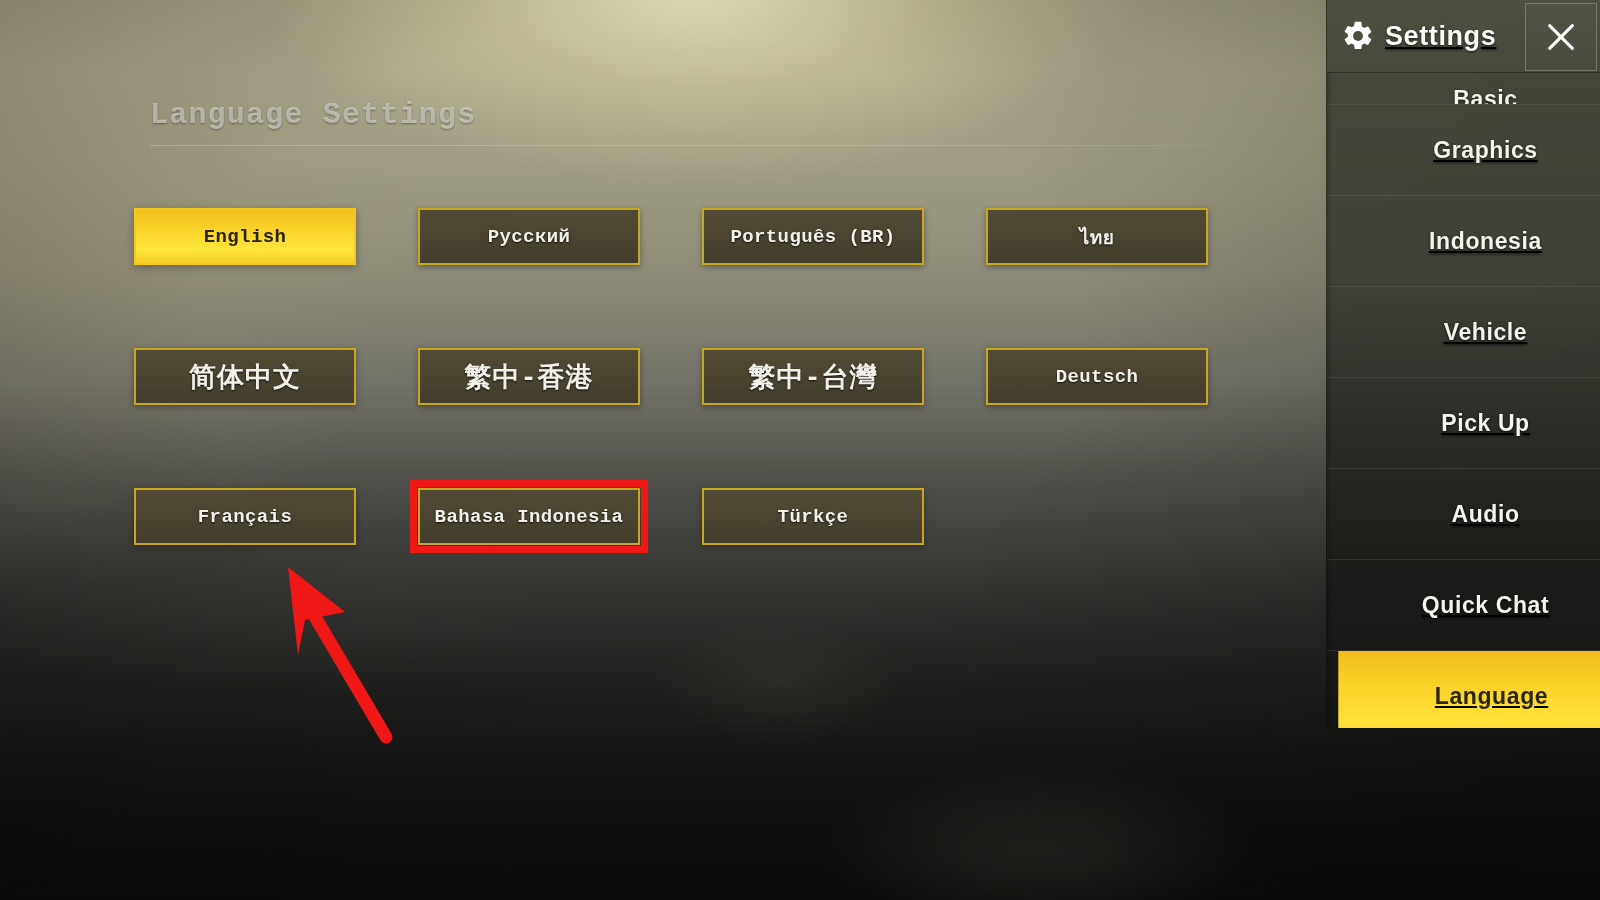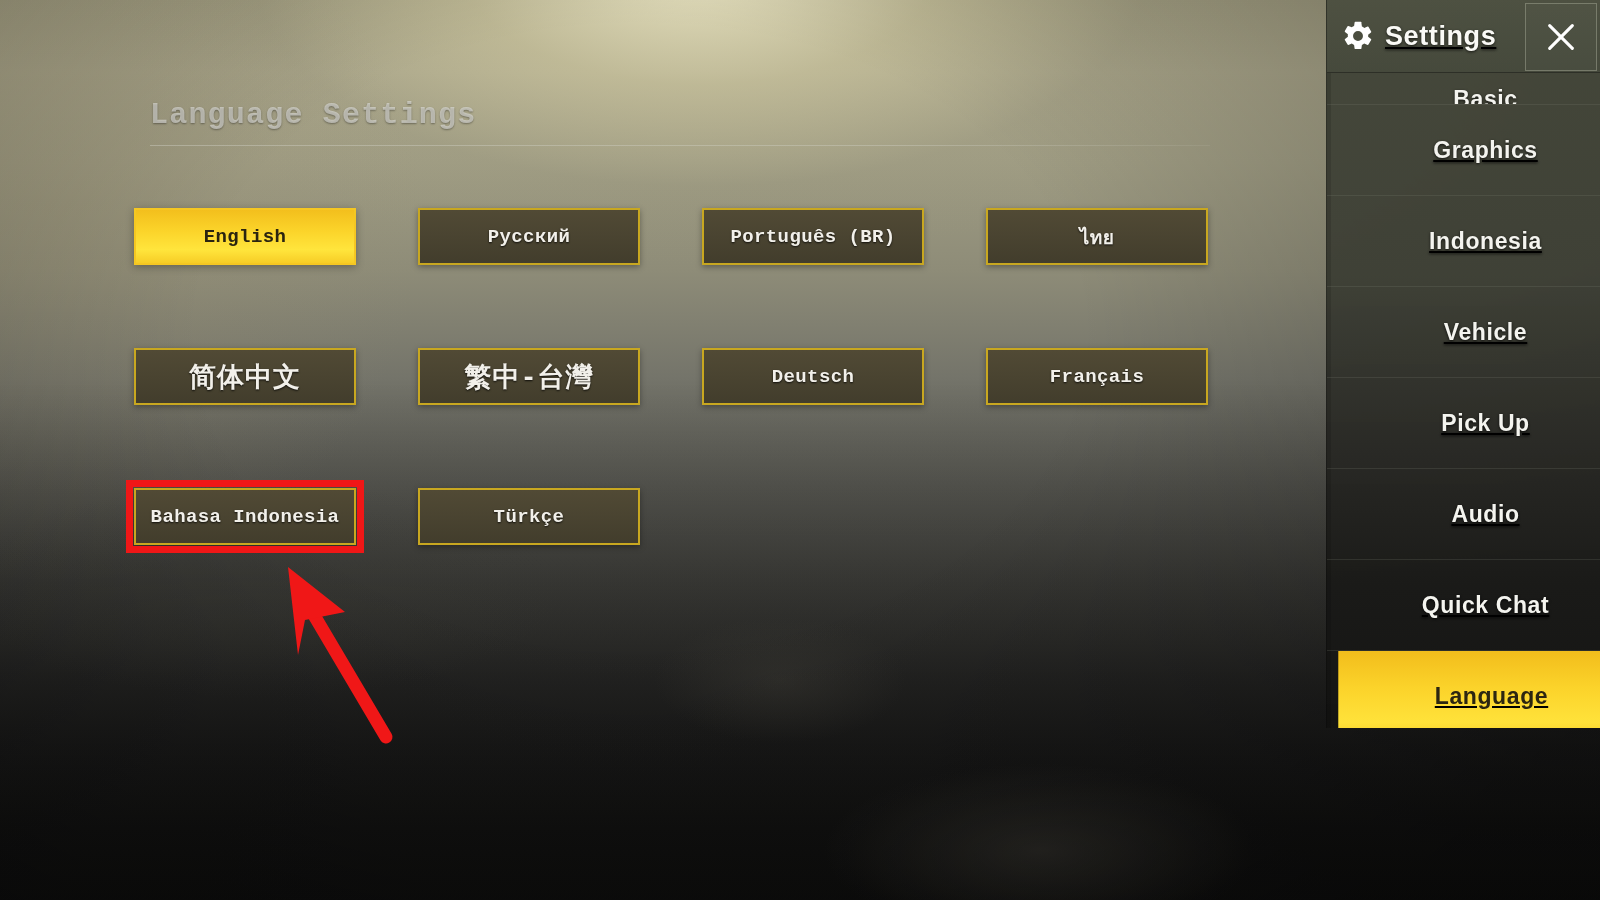--- a/index.html
+++ b/index.html
@@ -253,20 +253,23 @@
         <div class="lang-btn">
           <span>Português (BR)</span>
         </div>
         <div class="lang-btn">
           <span>ไทย</span>
         </div>
         <div class="lang-btn cjk">
           <span>简体中文</span>
         </div>
         <div class="lang-btn cjk">
+          <span>繁中-香港</span>
+        </div>
+        <div class="lang-btn cjk">
           <span>繁中-台灣</span>
         </div>
         <div class="lang-btn">
           <span>Deutsch</span>
         </div>
         <div class="lang-btn">
           <span>Français</span>
         </div>
         <div class="lang-btn annotated">
           <span>Bahasa Indonesia</span>

